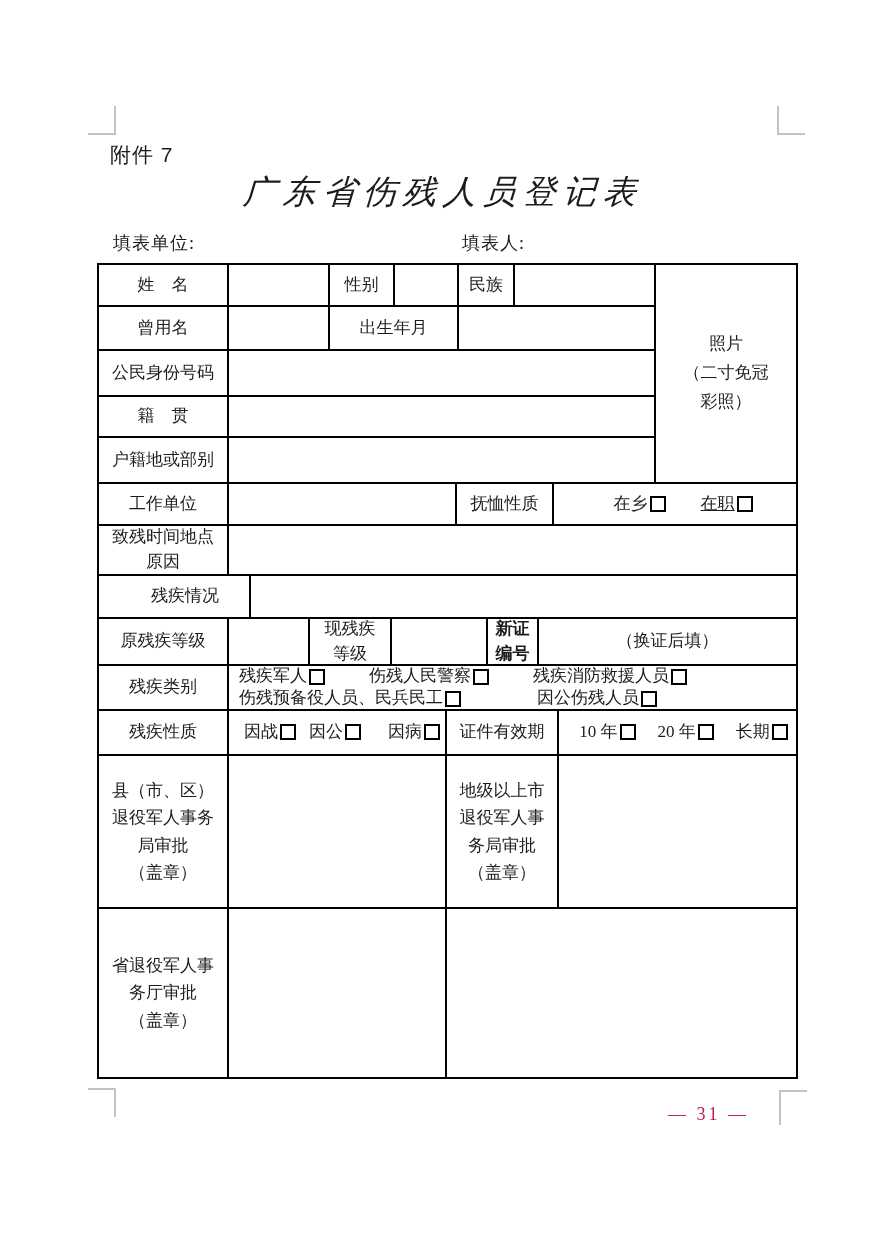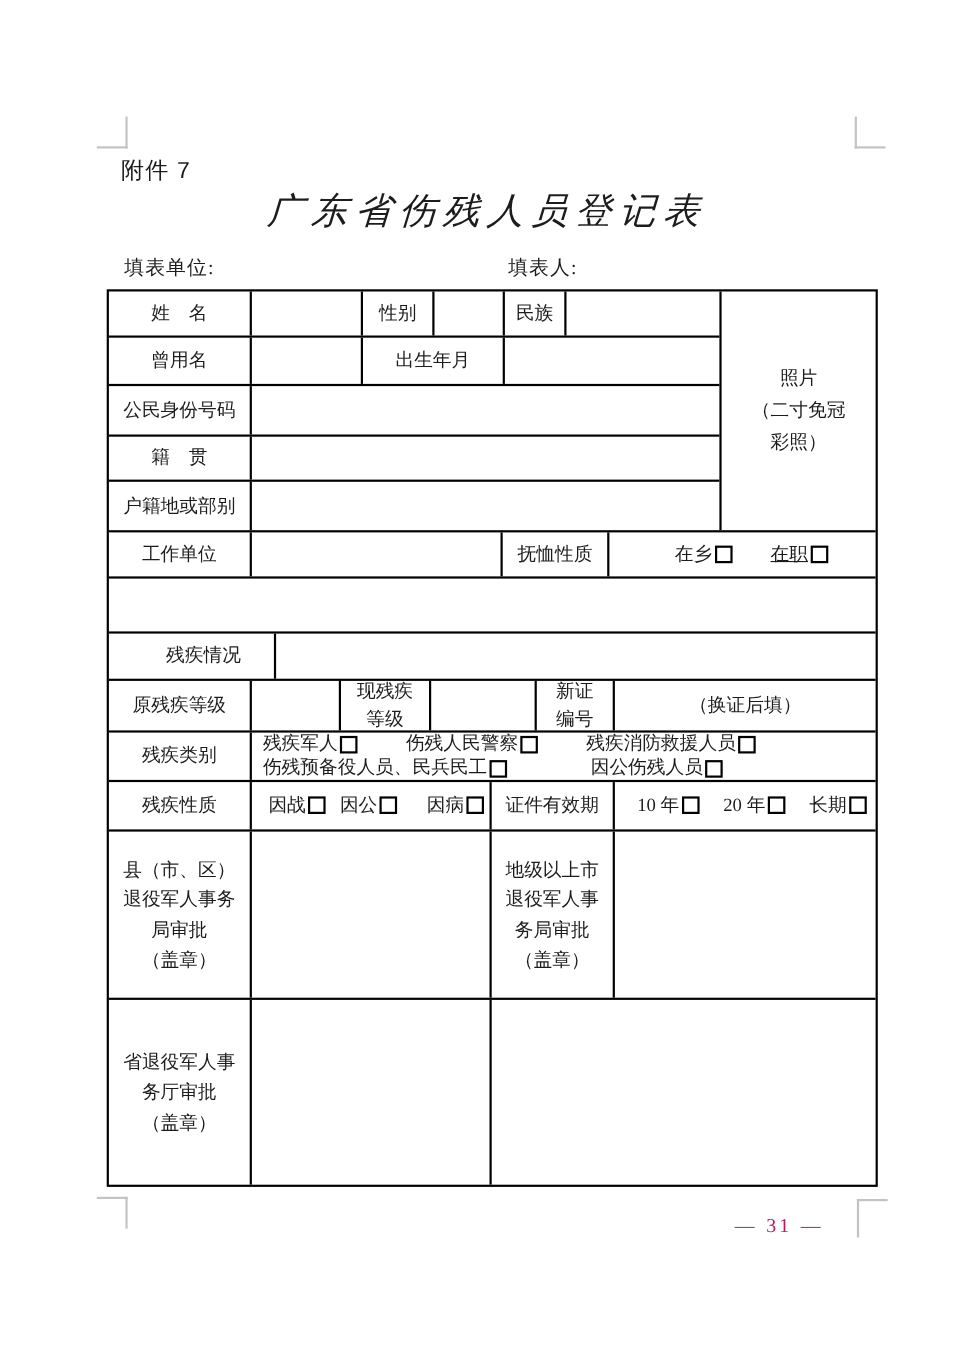--- a/index.html
+++ b/index.html
@@ -50,21 +50,21 @@
   .ml{white-space:pre-line;}
   .left-al{justify-content:center;text-align:left;}
   
   .secA{display:flex;border-bottom:2px solid #000;height:217px;}
   .secA-left{width:557px;border-right:2px solid #000;box-sizing:border-box;display:flex;flex-direction:column;}
   .secA-left .row:last-child{border-bottom:none;flex:1;}
   .photo-cell{flex:1;display:flex;align-items:center;justify-content:center;text-align:center;line-height:1.7;}
   
   .w130{width:130px;}.w101{width:101px;}.w65{width:65px;}.w64{width:64px;}.w56{width:56px;}
   .w129{width:129px;}.w228{width:228px;}.w97{width:97px;}
-  .w81{width:81px;}.w82{width:82px;}.w96{width:96px;}.w71{width:71px;}
+  .w81{width:81px;}.w82{width:82px;}.w96{width:96px;}.w71{width:51px;font-weight:bold;}
   .w218{width:218px;}.w112{width:112px;}
   
   .cb{
     display:inline-block;width:16px;height:16px;
     border:2px solid #000;box-sizing:border-box;
     vertical-align:2px;margin-left:2px;
     background:#fff;flex:none;
   }
   .opt{display:inline-flex;align-items:center;white-space:nowrap;}
   .cat-lines{display:block;padding:2px 0 2px 10px;width:100%;}
@@ -136,20 +136,22 @@
             <span class="cb"></span>
           </span>
         <span class="opt" style="margin-left:35px;text-decoration:underline;">
             <span>在职</span>
             <span class="cb"></span>
           </span>
       </div>
     </div>
 
     <div class="row" style="height:50px;">
+      <div class="c w130 ml">致残时间地点
+原因</div>
       <div class="c flex1"></div>
     </div>
 
     <div class="row" style="height:43px;padding-left:22px;">
       <div class="c w130">残疾情况</div>
       <div class="c flex1"></div>
     </div>
 
     <div class="row" style="height:47px;">
       <div class="c w130">原残疾等级</div>

